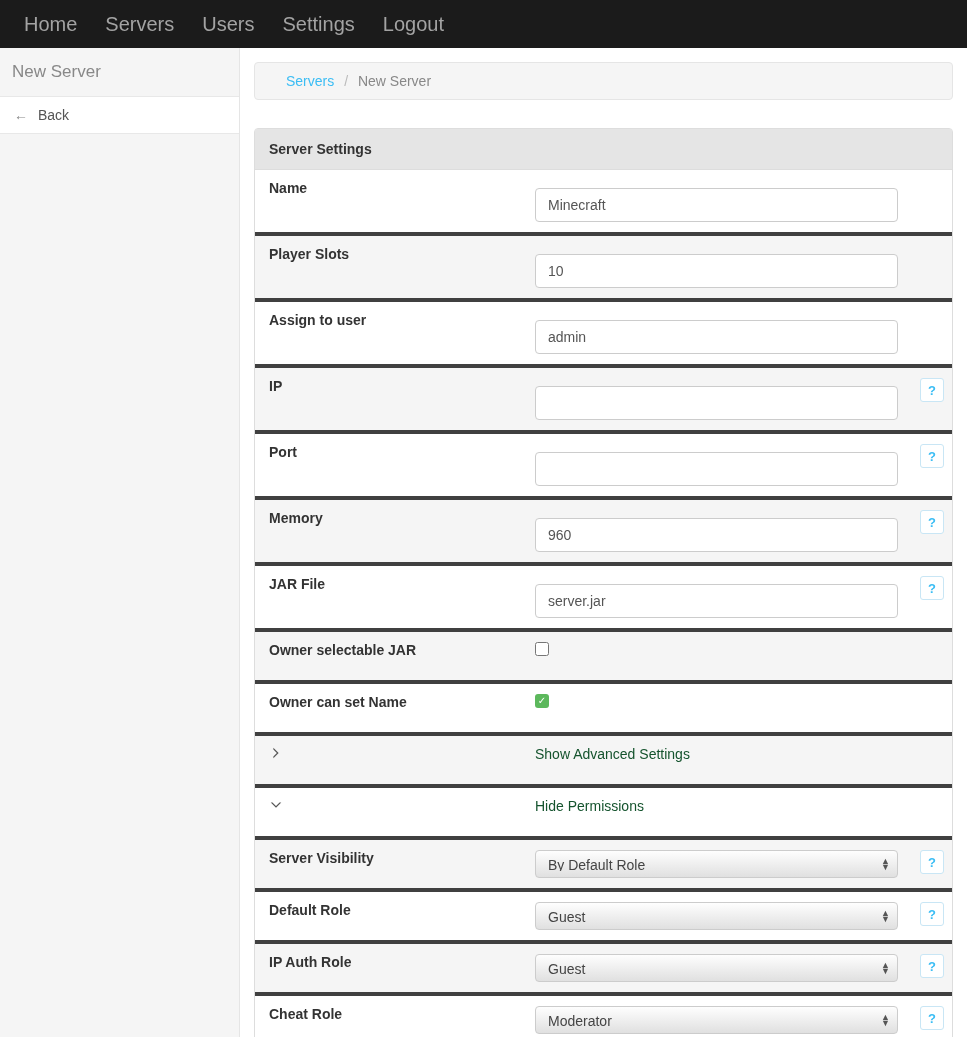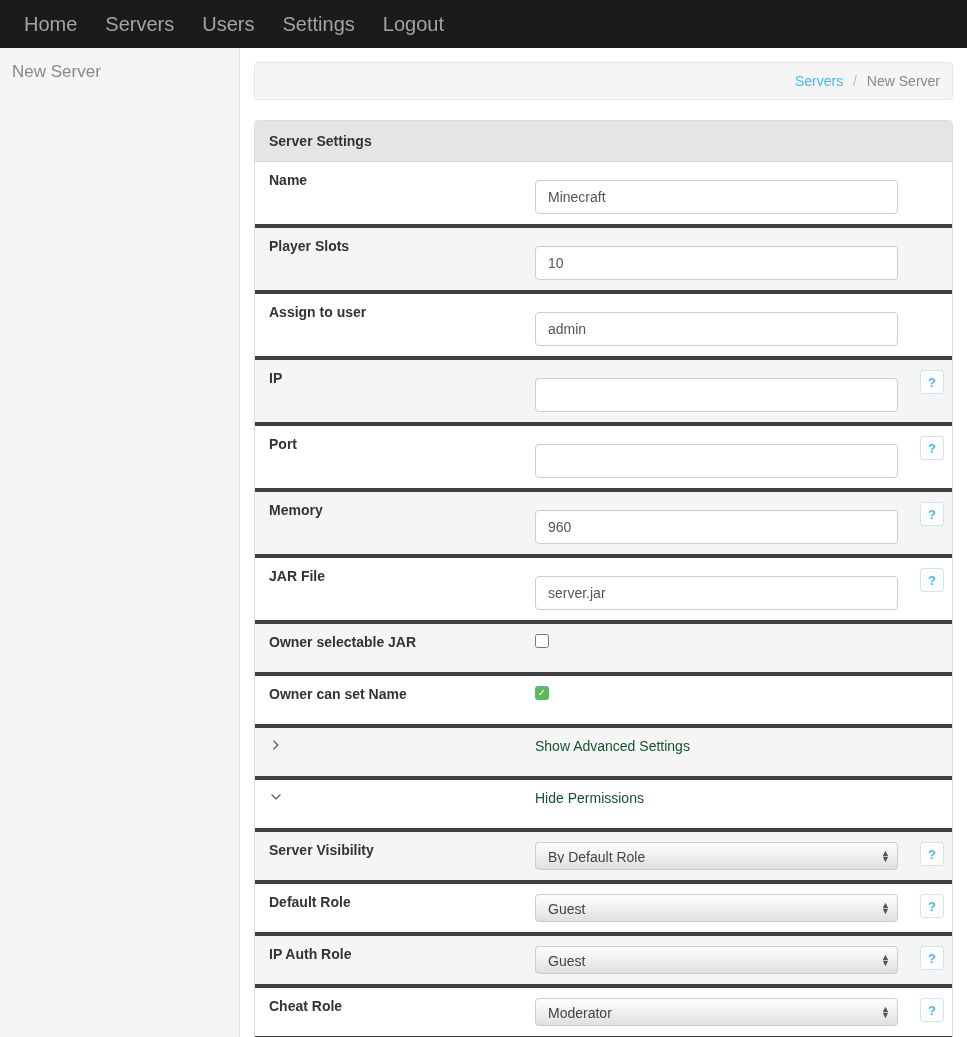--- a/index.html
+++ b/index.html
@@ -5,21 +5,21 @@
     * { margin: 0; padding: 0; box-sizing: border-box; }
     body { font-family: -apple-system, BlinkMacSystemFont, "Segoe UI", Helvetica, Arial, sans-serif; font-size: 14px; color: #333; background: #fff; }
     .navbar { background: #1b1b1b; height: 48px; display: flex; align-items: center; padding: 0 10px; }
     .navbar a { color: #a3a3a3; text-decoration: none; padding: 15px 14px; font-size: 20px; }
     .layout { display: flex; min-height: calc(100vh - 48px); }
     .sidebar { width: 240px; background: #f5f5f5; border-right: 1px solid #e5e5e5; }
     .sidebar-title { padding: 14px 14px 14px 12px; color: #888; font-size: 17px; font-weight: 400; }
     .sidebar-item { display: block; padding: 10px 14px; color: #555; text-decoration: none; border-top: 1px solid #e8e8e8; border-bottom: 1px solid #e8e8e8; background: #fff; font-size: 14px; }
     .sidebar-item .arrow { margin-right: 6px; color: #888; font-size: 14px; }
     .main { flex: 1; padding: 14px; }
-    .breadcrumb { background: #f5f5f5; border: 1px solid #e5e5e5; border-radius: 4px; padding: 10px 12px; margin-bottom: 20px; font-size: 14px; text-align: right; }
+    .breadcrumb { background: #f5f5f5; border: 1px solid #e5e5e5; border-radius: 4px; padding: 10px 31px; margin-bottom: 28px; font-size: 14px; }
     .breadcrumb a { color: #3bbdf4; text-decoration: none; }
     .breadcrumb .sep { color: #bbb; padding: 0 6px; }
     .breadcrumb .current { color: #888; }
     .panel { border: 1px solid #ddd; border-radius: 4px; }
     .panel-heading { background: #e5e5e5; border-bottom: 1px solid #ddd; padding: 12px 14px; font-weight: bold; font-size: 14px; }
     .form-row { display: flex; align-items: flex-start; border-bottom: 4px solid #404040; background: #fff; padding: 10px 0; position: relative; min-height: 52px; }
     .form-row.stripe { background: #f5f5f5; }
     .form-row:last-of-type { border-bottom: none; }
     .form-label { width: 280px; padding: 0 14px; font-weight: bold; font-size: 14px; flex-shrink: 0; }
     .form-control-wrap { flex: 1; padding: 0 14px 0 0; display: flex; align-items: center; }
@@ -45,20 +45,24 @@
   <a href="#">Home</a>
   <a href="#">Servers</a>
   <a href="#">Users</a>
   <a href="#">Settings</a>
   <a href="#">Logout</a>
 </div>
 
 <div class="layout">
   <div class="sidebar">
     <div class="sidebar-title">New Server</div>
+    <a href="#" class="sidebar-item">
+      <span class="arrow">←</span>
+      <span>Back</span>
+    </a>
   </div>
 
   <div class="main">
     <div class="breadcrumb">
       <a href="#">Servers</a>
       <span class="sep">/</span>
       <span class="current">New Server</span>
     </div>
 
     <div class="panel">

